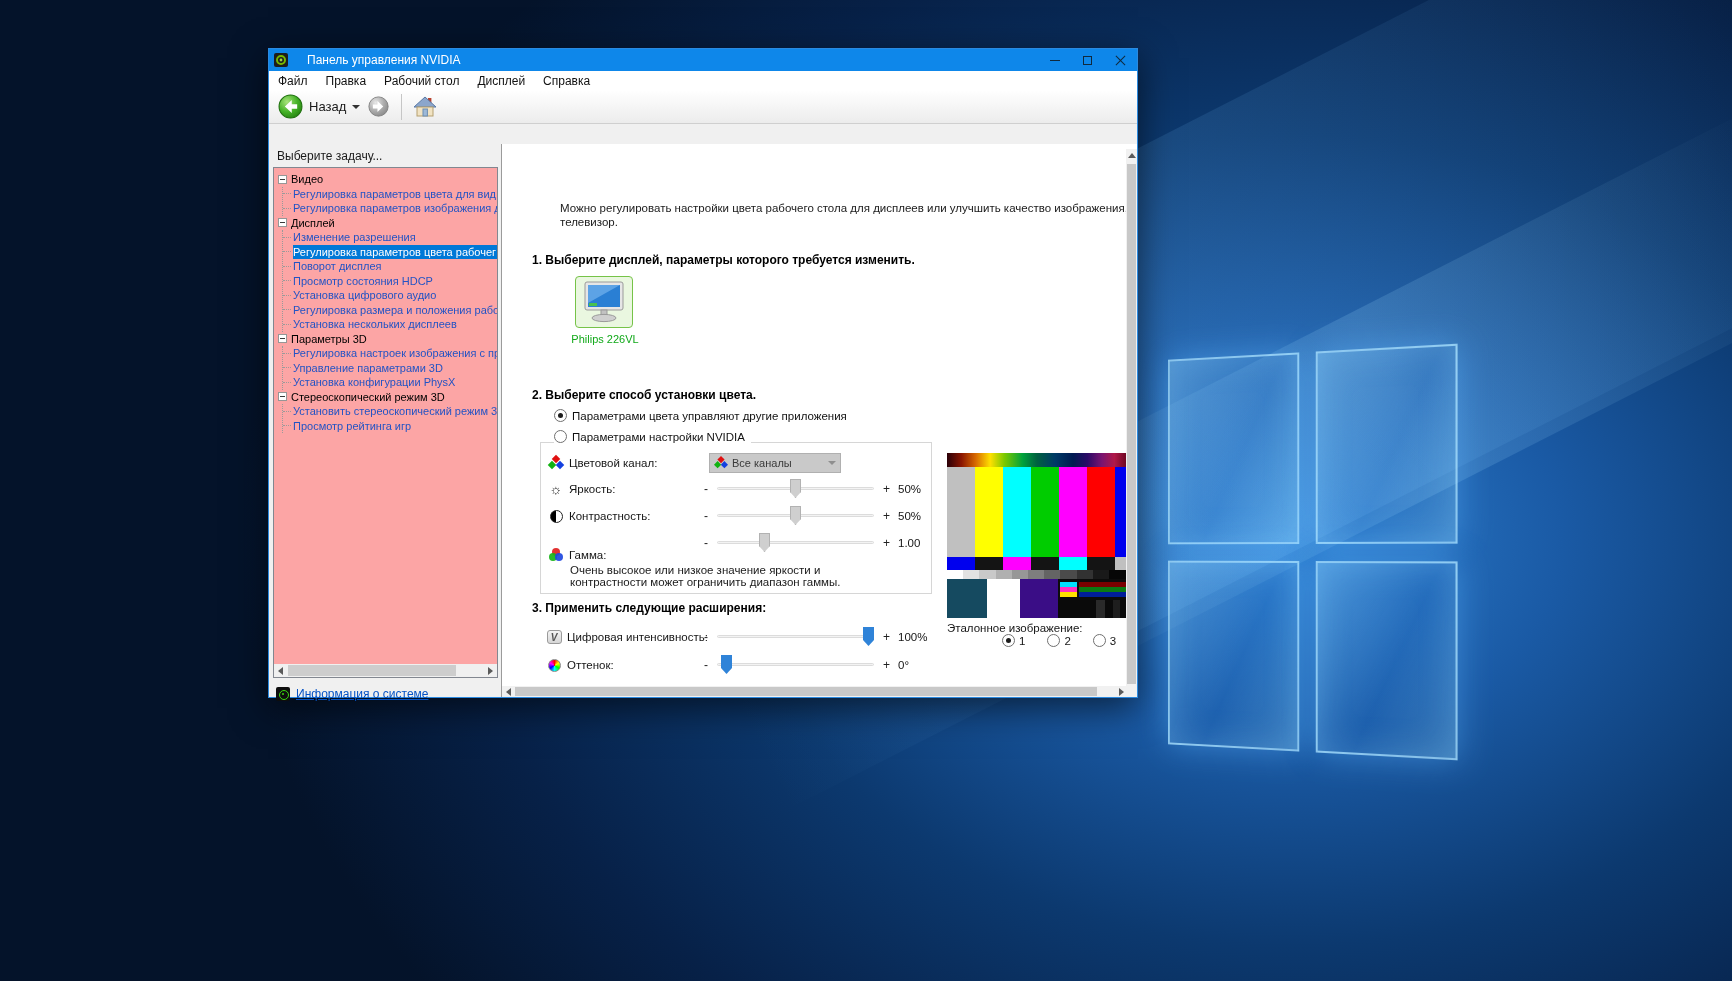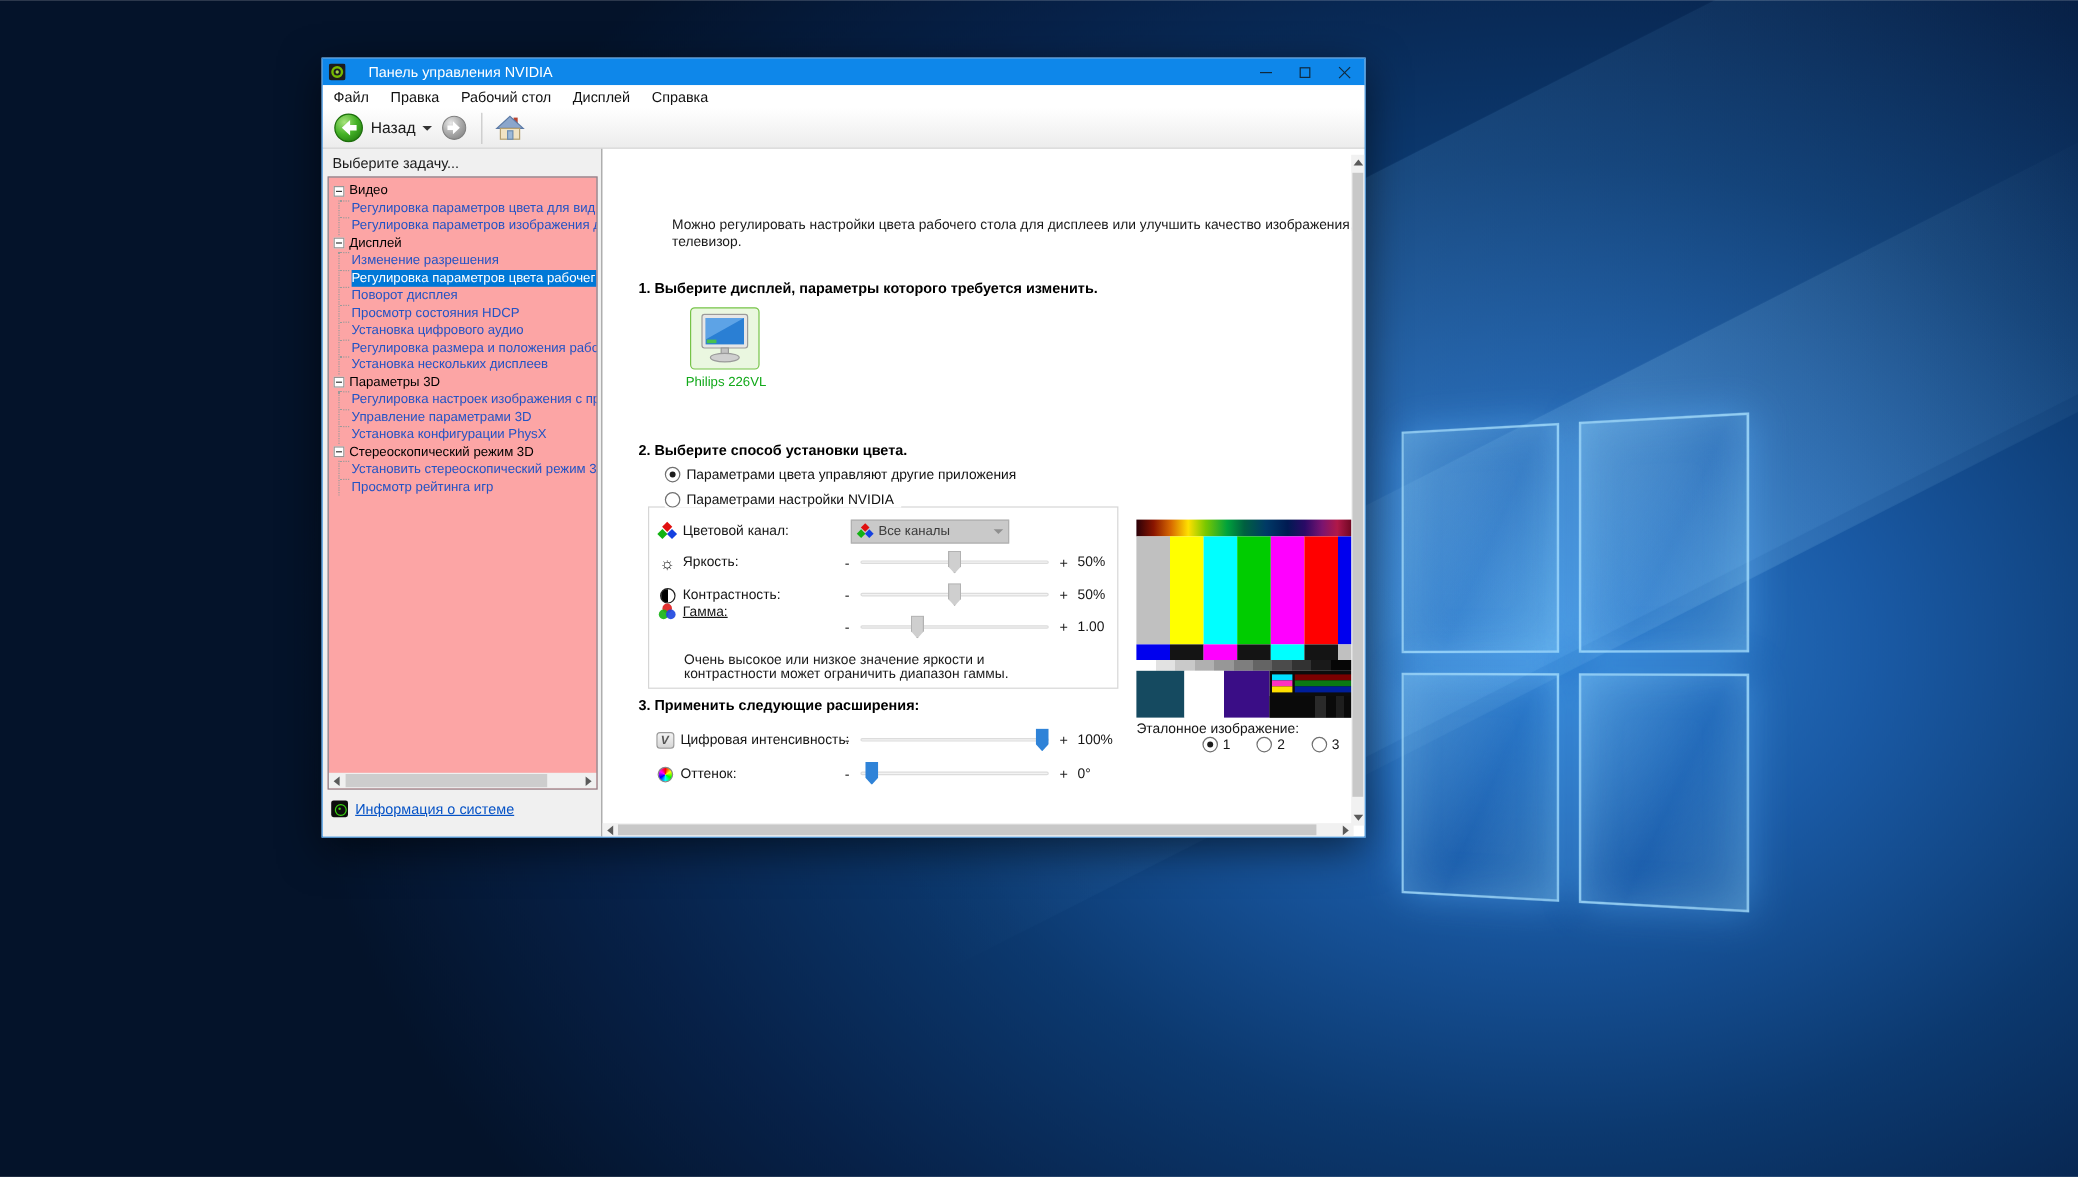--- a/index.html
+++ b/index.html
@@ -37,32 +37,32 @@
   .menubar { height:19px; background:#ffffff; display:flex; align-items:center; font-size:12px; color:#111; flex:none; }
   .menuitem { padding:12px 9px; height:100%; display:flex; align-items:center; }
 
   .toolbar { height:34px; background:linear-gradient(#ffffff,#ececec); border-bottom:1px solid #cfcfcf;
     display:flex; align-items:center; padding-left:9px; flex:none; }
   .navsvg { display:block; }
   .backlabel { font-size:13px; color:#1a1a1a; margin:0 4px 0 6px; }
   .ddarrow { width:0; height:0; border-left:4px solid transparent; border-right:4px solid transparent; border-top:4px solid #333; margin:0 8px 0 2px; }
   .tb-sep { width:1px; height:26px; background:#c6c6c6; margin:0 10px 0 12px; }
 
-  .appbody { flex:1; display:flex; min-height:0; }
+  .appbody { flex:1; display:flex; min-height:0;margin-top:20px; }
 
   
   .sidebar { width:232px; background:#f0f0f0; flex:none; position:relative; }
   .sb-caption { font-size:12px; color:#1a1a1a; padding:5px 0 3px 8px; }
   .treepanel { position:absolute; left:4px; top:23px; width:225px; height:511px; background:#fca5a5; border:1px solid #828790; overflow:hidden; }
   .tree { padding:4px 0 0 3px; font-size:11px; line-height:14.5px; white-space:nowrap; }
   .t-cat { display:flex; align-items:center; color:#000; }
   .t-exp { width:9px; height:9px; border:1px solid #969696; background:#fff; margin:0 4px 0 1px; position:relative; flex:none; }
   .t-exp::before { content:""; position:absolute; left:1px; right:1px; top:3px; height:1px; background:#3a3a3a; }
   .t-children { margin-left:5px; border-left:1px dotted #9a9a9a; }
-  .t-leaf { display:flex; color:#2353c4; }
+  .t-leaf { display:flex; align-items:center; color:#2353c4; }
   .t-leaf::before { content:""; width:8px; border-top:1px dotted #9a9a9a; margin-right:2px; flex:none; }
   .t-leaf.sel span { background:#0078d7; color:#fff; flex:1; }
   .t-hscroll { position:absolute; left:0; right:0; bottom:0; height:13px; background:#f0f0f0; display:flex; align-items:center; }
   .sc-btn { width:13px; height:13px; display:flex; align-items:center; justify-content:center; flex:none; }
   .tri-l { width:0;height:0;border-top:4px solid transparent;border-bottom:4px solid transparent;border-right:5px solid #5a5a5a; }
   .tri-r { width:0;height:0;border-top:4px solid transparent;border-bottom:4px solid transparent;border-left:5px solid #5a5a5a; }
   .tri-u { width:0;height:0;border-left:4px solid transparent;border-right:4px solid transparent;border-bottom:5px solid #5a5a5a; }
   .tri-d { width:0;height:0;border-left:4px solid transparent;border-right:4px solid transparent;border-top:5px solid #5a5a5a; }
   .t-hthumb { height:11px; background:#cdcdcd; width:168px; margin-left:1px; }
   .sysinfo { position:absolute; left:7px; top:543px; display:flex; align-items:center; }
@@ -407,21 +407,21 @@
           <span>Контрастность:</span>
         </div>
         <span class="minus" style="left:202px; top:365px;">-</span>
         <div class="slider" style="left:215px; top:362px;">
           <div class="track"></div>
           <div class="thumb gray" style="left:73px;"></div>
         </div>
         <span class="plus" style="left:381px; top:365px;">+</span>
         <span class="valtxt" style="left:396px; top:366px;">50%</span>
 
-        <div class="ctlrow" style="left:46px; top:376px;text-decoration:underline;">
+        <div class="ctlrow" style="left:46px; top:401px;">
           <div class="ctlicon">
               <div class="icn-gamma">
                 <i class="g1"></i>
                 <i class="g2"></i>
                 <i class="g3"></i>
               </div>
             </div>
           <span>Гамма:</span>
         </div>
         <span class="minus" style="left:202px; top:392px;">-</span>

